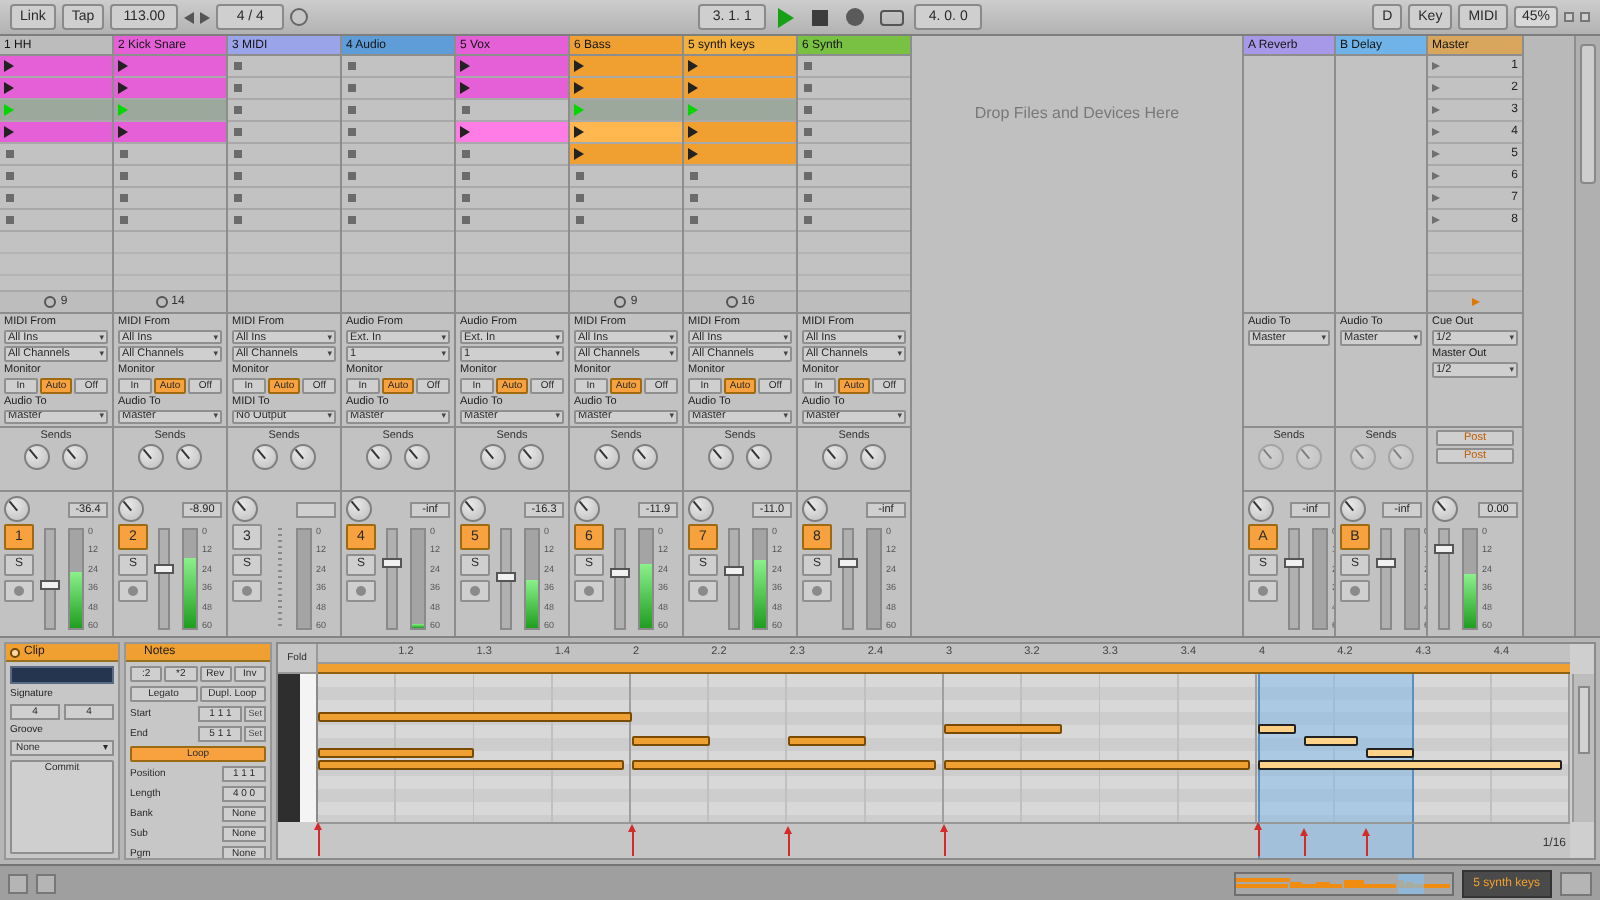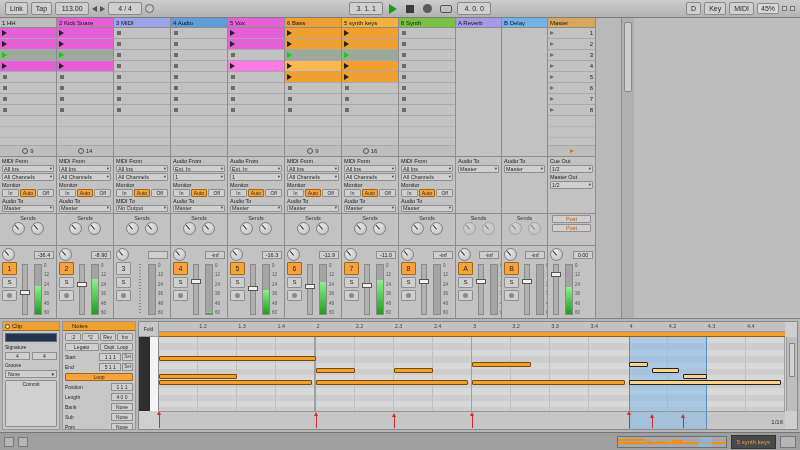--- a/index.html
+++ b/index.html
@@ -940,20 +940,23 @@
                   <span>24</span>
                   <span>36</span>
                   <span>48</span>
                   <span>60</span>
                 </div>
       </div>
     </div>
   </div>
   </div>
       </div>
+    <div class="drop">
+      <span>Drop Files and Devices Here</span>
+    </div>
     <div id="returns" style="display:flex">
   <div class="col" style="width:46px">
     <div class="col-header" style="background:#a898e8">A Reverb</div>
     <div style="height:129px;border-bottom:1px solid #8d8d8d"></div>
     <div class="io">
       <div class="io-label">Audio To</div>
       <div class="dd">
               <span>Master</span>
               <span class="arr">▾</span>
             </div>

